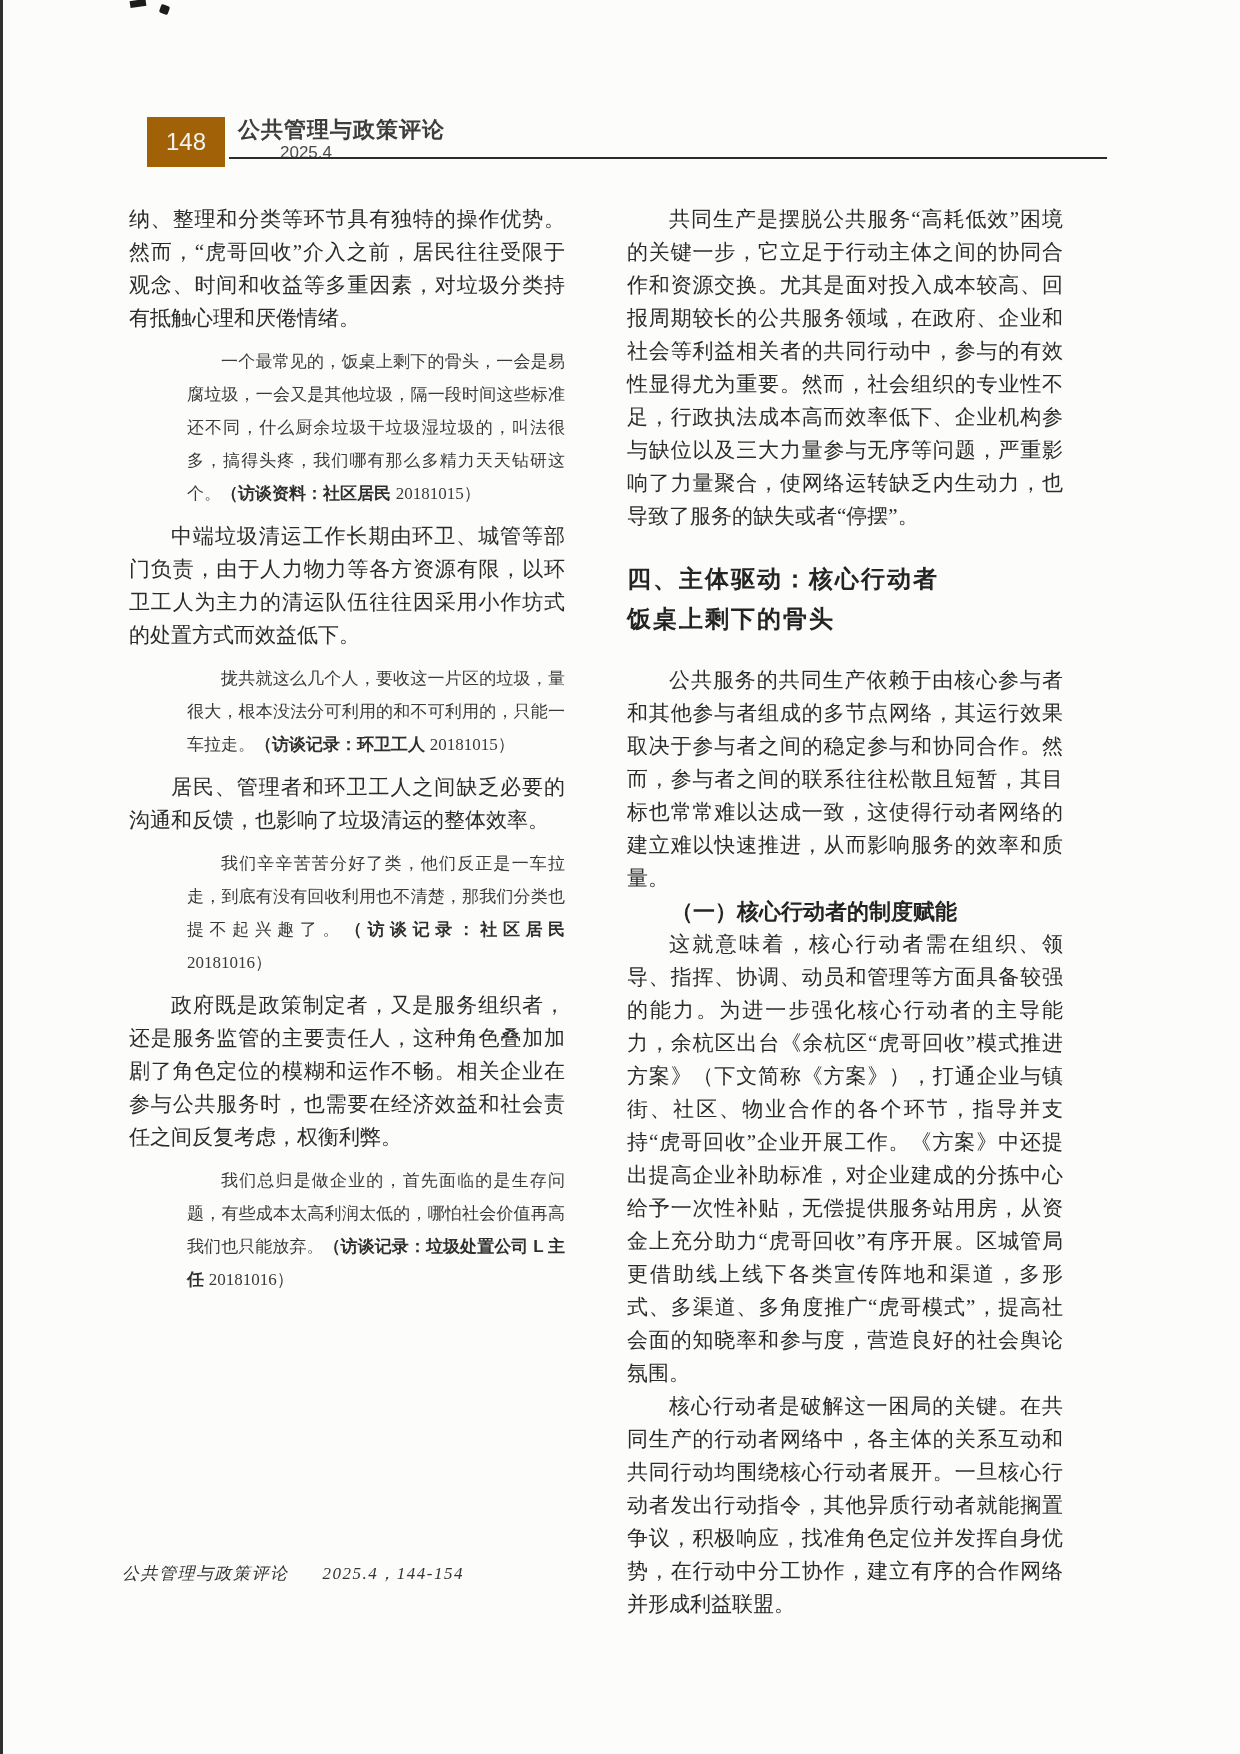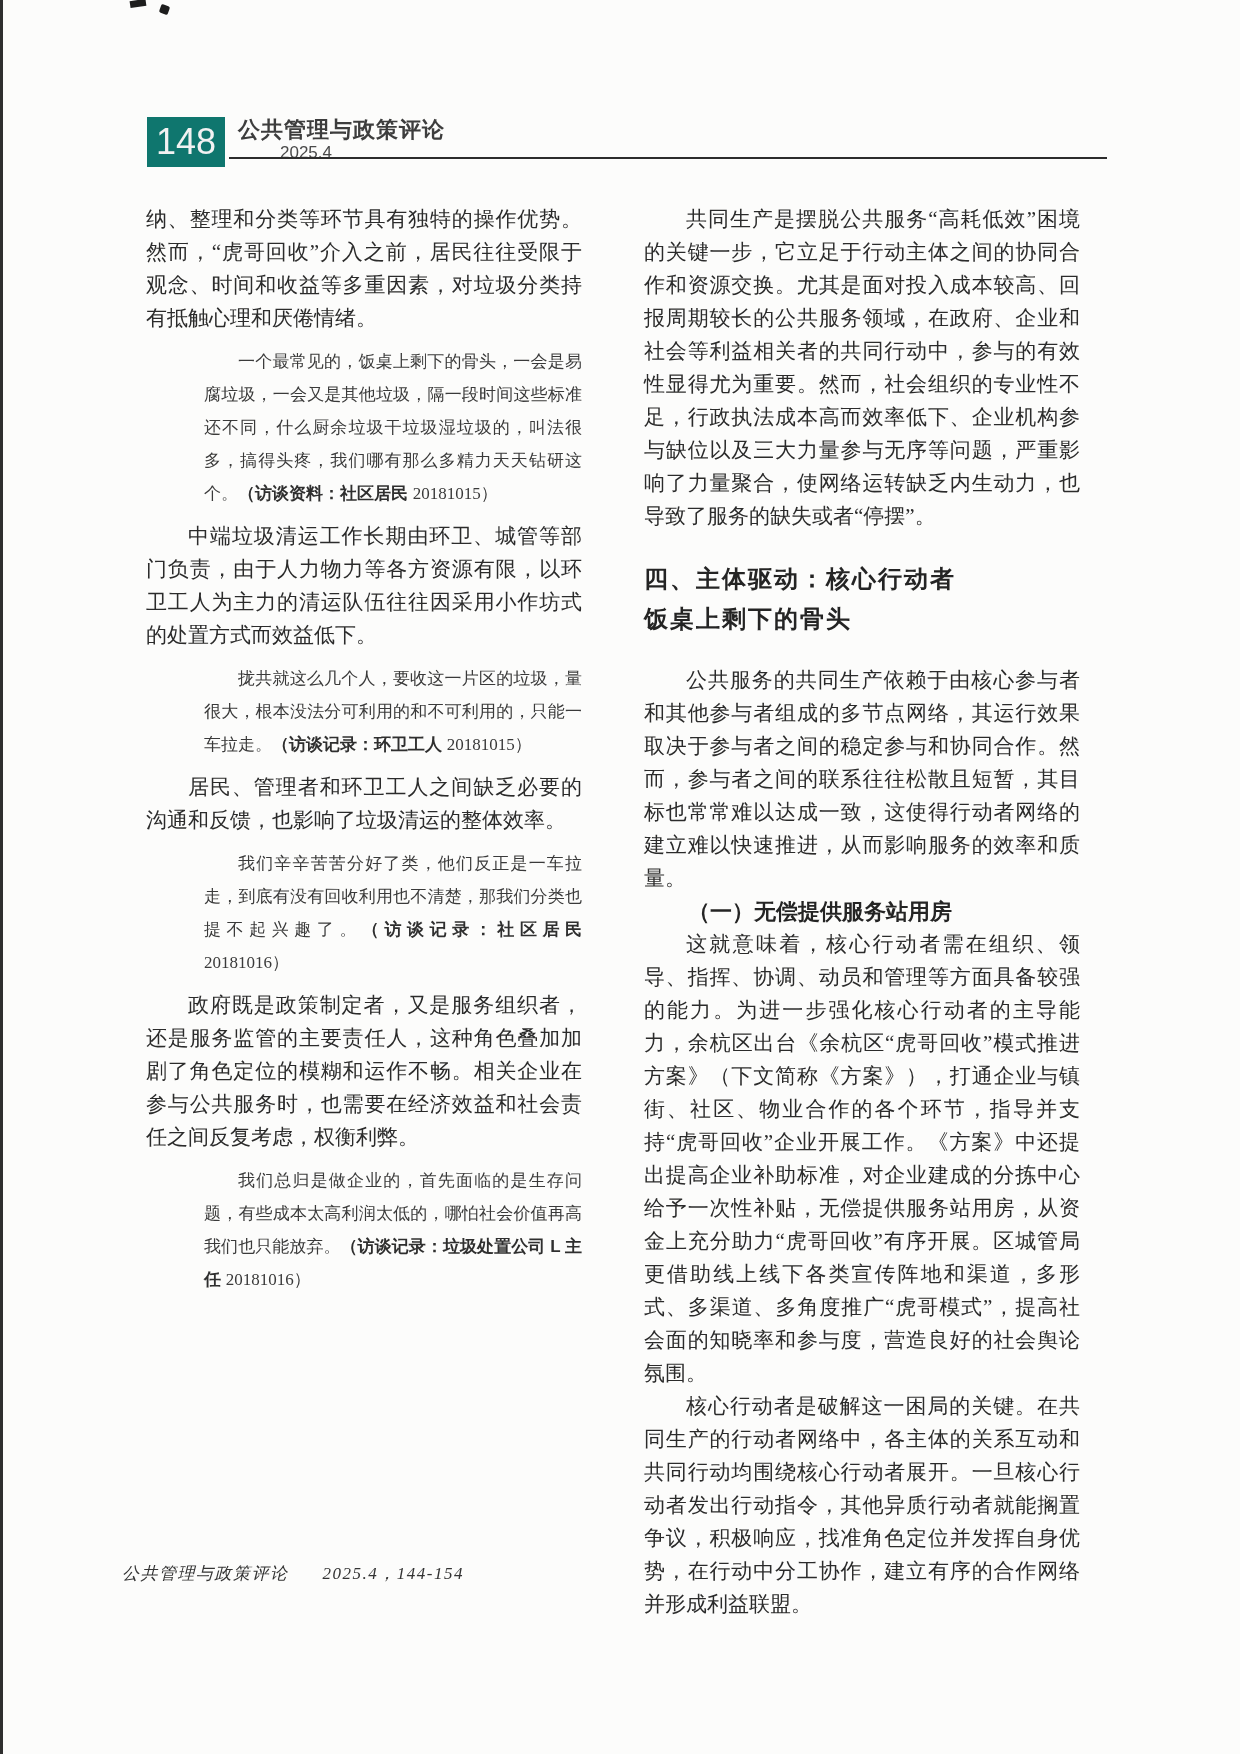--- a/index.html
+++ b/index.html
@@ -13,38 +13,38 @@
 
   
   .edge-line { position:absolute; left:0; top:0; width:3px; height:1754px; background:#2f2f2e; }
   .speck { position:absolute; background:#1d1d1d; }
   .speck.s1 { left:130px; top:0; width:16px; height:7px; transform:rotate(-8deg); }
   .speck.s2 { left:160px; top:5px; width:9px; height:9px; border-radius:2px; transform:rotate(20deg); }
 
   
   .page-header { position:absolute; left:147px; top:117px; display:flex; align-items:flex-start; }
   .page-num {
-    width:78px; height:50px; background:#0f766e; color:#f2f2f2;
-    font-family:"Liberation Sans", sans-serif; font-size:36px; font-weight:400;
+    width:78px; height:50px; background:#a16207; color:#f2f2f2;
+    font-family:"Liberation Sans", sans-serif; font-size:24px; font-weight:400;
     display:flex; align-items:center; justify-content:center;
   }
   .journal-meta { margin-left:13px; padding-top:1px; }
   .journal-title {
     font-family:"Liberation Sans", sans-serif; font-weight:700;
     font-size:22px; letter-spacing:1px; color:#3d3d3d; line-height:24px;
   }
   .journal-issue {
     font-family:"Liberation Sans", sans-serif; font-size:17px;
     color:#4a4a4a; margin-left:42px; line-height:19px; margin-top:1px;
   }
   .header-rule { position:absolute; left:229px; top:157px; width:878px; height:2px; background:#2c2c2c; }
 
   
   .columns {
-    position:absolute; left:146px; top:203px; width:934px;
+    position:absolute; left:129px; top:203px; width:934px;
     display:flex; gap:62px;
   }
   .col { width:436px; font-size:21px; line-height:33px; text-align:justify; color:#2b2b2b; }
   .para { text-indent:2em; }
   .para.noindent { text-indent:0; }
 
   .quote {
     margin:10px 0 10px 58px; font-size:17px; line-height:33px;
     text-indent:2em; color:#3a3a3a; text-align:justify;
   }
@@ -96,21 +96,21 @@
       <p class="para">居民、管理者和环卫工人之间缺乏必要的沟通和反馈，也影响了垃圾清运的整体效率。</p>
       <div class="quote"><span>我们辛辛苦苦分好了类，他们反正是一车拉走，到底有没有回收利用也不清楚，那我们分类也提不起兴趣了。</span><span class="src">（访谈记录：社区居民 </span><span class="num">20181016）</span></div>
       <p class="para">政府既是政策制定者，又是服务组织者，还是服务监管的主要责任人，这种角色叠加加剧了角色定位的模糊和运作不畅。相关企业在参与公共服务时，也需要在经济效益和社会责任之间反复考虑，权衡利弊。</p>
       <div class="quote"><span>我们总归是做企业的，首先面临的是生存问题，有些成本太高利润太低的，哪怕社会价值再高我们也只能放弃。</span><span class="src">（访谈记录：垃圾处置公司 L 主任 </span><span class="num">20181016）</span></div>
     </section>
 
     <section class="col">
       <p class="para">共同生产是摆脱公共服务“高耗低效”困境的关键一步，它立足于行动主体之间的协同合作和资源交换。尤其是面对投入成本较高、回报周期较长的公共服务领域，在政府、企业和社会等利益相关者的共同行动中，参与的有效性显得尤为重要。然而，社会组织的专业性不足，行政执法成本高而效率低下、企业机构参与缺位以及三大力量参与无序等问题，严重影响了力量聚合，使网络运转缺乏内生动力，也导致了服务的缺失或者“停摆”。</p>
       <h2 class="section-heading"><span>四、主体驱动：核心行动者</span><br><span>饭桌上剩下的骨头</span></h2>
       <p class="para">公共服务的共同生产依赖于由核心参与者和其他参与者组成的多节点网络，其运行效果取决于参与者之间的稳定参与和协同合作。然而，参与者之间的联系往往松散且短暂，其目标也常常难以达成一致，这使得行动者网络的建立难以快速推进，从而影响服务的效率和质量。</p>
-      <h3 class="subheading">（一）无偿提供服务站用房</h3>
+      <h3 class="subheading">（一）核心行动者的制度赋能</h3>
       <p class="para">这就意味着，核心行动者需在组织、领导、指挥、协调、动员和管理等方面具备较强的能力。为进一步强化核心行动者的主导能力，余杭区出台《余杭区“虎哥回收”模式推进方案》（下文简称《方案》），打通企业与镇街、社区、物业合作的各个环节，指导并支持“虎哥回收”企业开展工作。《方案》中还提出提高企业补助标准，对企业建成的分拣中心给予一次性补贴，无偿提供服务站用房，从资金上充分助力“虎哥回收”有序开展。区城管局更借助线上线下各类宣传阵地和渠道，多形式、多渠道、多角度推广“虎哥模式”，提高社会面的知晓率和参与度，营造良好的社会舆论氛围。</p>
       <p class="para">核心行动者是破解这一困局的关键。在共同生产的行动者网络中，各主体的关系互动和共同行动均围绕核心行动者展开。一旦核心行动者发出行动指令，其他异质行动者就能搁置争议，积极响应，找准角色定位并发挥自身优势，在行动中分工协作，建立有序的合作网络并形成利益联盟。</p>
     </section>
 
   </main>
 
   <footer class="page-footer">
     <span class="fj">公共管理与政策评论</span><span>2025.4，144-154</span>
   </footer>
 

